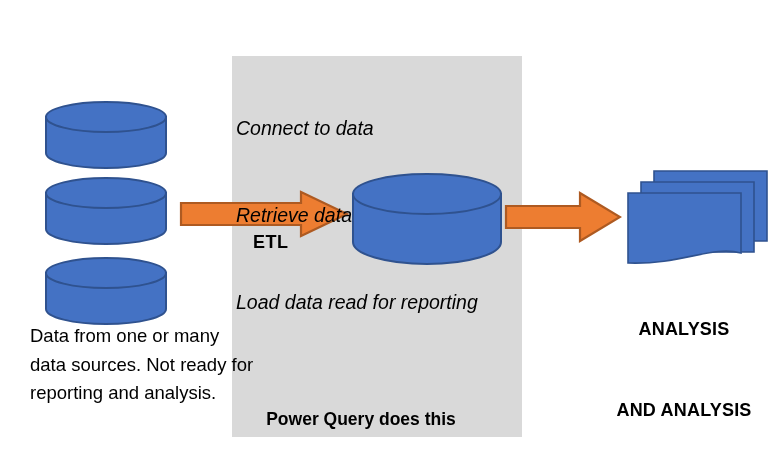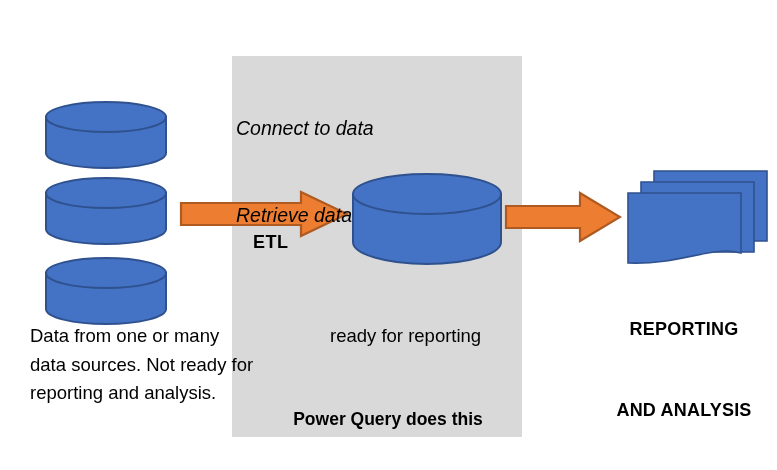--- a/index.html
+++ b/index.html
@@ -21,21 +21,21 @@
 
   .txt{position:absolute;color:#000;white-space:pre;}
   .steps{left:233px;top:56px;width:286px;font-size:19.5px;font-style:italic;
          line-height:29px;}
   .steps div{padding-left:3px;}
 
   .etl{left:253px;top:232px;font-size:18px;font-weight:bold;letter-spacing:.5px;}
 
   .center-cap{left:330px;top:265px;width:196px;font-size:18.5px;line-height:28.5px;}
 
-  .pq{left:243px;top:409px;width:290px;text-align:center;
+  .pq{left:216px;top:409px;width:290px;text-align:center;
       font-size:17.5px;font-weight:bold;}
 
   .left-cap{left:14px;top:322px;width:224px;font-size:18.5px;line-height:28.5px;
             white-space:normal;margin-left:16px;}
 
   .report-lbl{left:600px;top:262px;width:168px;text-align:center;
               font-size:18px;font-weight:bold;line-height:27px;letter-spacing:.2px;}
 </style>
 </head>
 <body>
@@ -68,31 +68,31 @@
   <div class="arrow" style="left:179px;top:190px;">
     <svg width="170" height="48" viewBox="0 0 170 48">
       <path d="M2 13 L122 13 L122 2 L168 24 L122 46 L122 35 L2 35 Z" fill="#ED7D31" stroke="#AE5A21" stroke-width="2.2" stroke-linejoin="miter"></path>
     </svg>
   </div>
   <div class="txt etl">ETL</div>
 
   <div class="txt steps">
     <div>Connect to data</div>
     <div>Retrieve data</div>
+    <div>Load data read for reporting</div>
   </div>
 
   <div class="cyl" style="left:350px;top:172px;">
     <svg width="154" height="96" viewBox="0 0 154 96">
       <path d="M3 22 L3 70 A74 22 0 0 0 151 70 L151 22 Z" fill="#4472C4" stroke="#2F528F" stroke-width="2"></path>
       <ellipse cx="77" cy="22" rx="74" ry="20" fill="#4472C4" stroke="#2F528F" stroke-width="2"></ellipse>
     </svg>
   </div>
 
   <div class="txt center-cap">
-    <div>ready for reporting</div>
     
     
   </div>
 
   <div class="txt pq">Power Query does this</div>
 
   <div class="arrow" style="left:504px;top:190px;">
     <svg width="118" height="54" viewBox="0 0 118 54">
       <path d="M2 16 L76 16 L76 3 L116 27 L76 51 L76 38 L2 38 Z" fill="#ED7D31" stroke="#AE5A21" stroke-width="2.2" stroke-linejoin="miter"></path>
     </svg>
@@ -100,17 +100,17 @@
 
   <div class="docs" style="left:612px;top:163px;">
     <svg width="158" height="108" viewBox="0 0 158 108">
       <path d="M42 8 L155 8 L155 78 L42 78 Z" fill="#4472C4" stroke="#2F528F" stroke-width="1.6"></path>
       <path d="M29 19 L142 19 L142 89 L29 89 Z" fill="#4472C4" stroke="#2F528F" stroke-width="1.6"></path>
       <path d="M16 30 L129 30 L129 90 C100 82 70 102 16 100 Z" fill="#4472C4" stroke="#2F528F" stroke-width="1.6"></path>
     </svg>
   </div>
 
   <div class="txt report-lbl">
-    <div>REPORTING</div>
+    <div>ANALYSIS</div>
     <div>AND ANALYSIS</div>
   </div>
 
 </div>
 
 </body></html>

